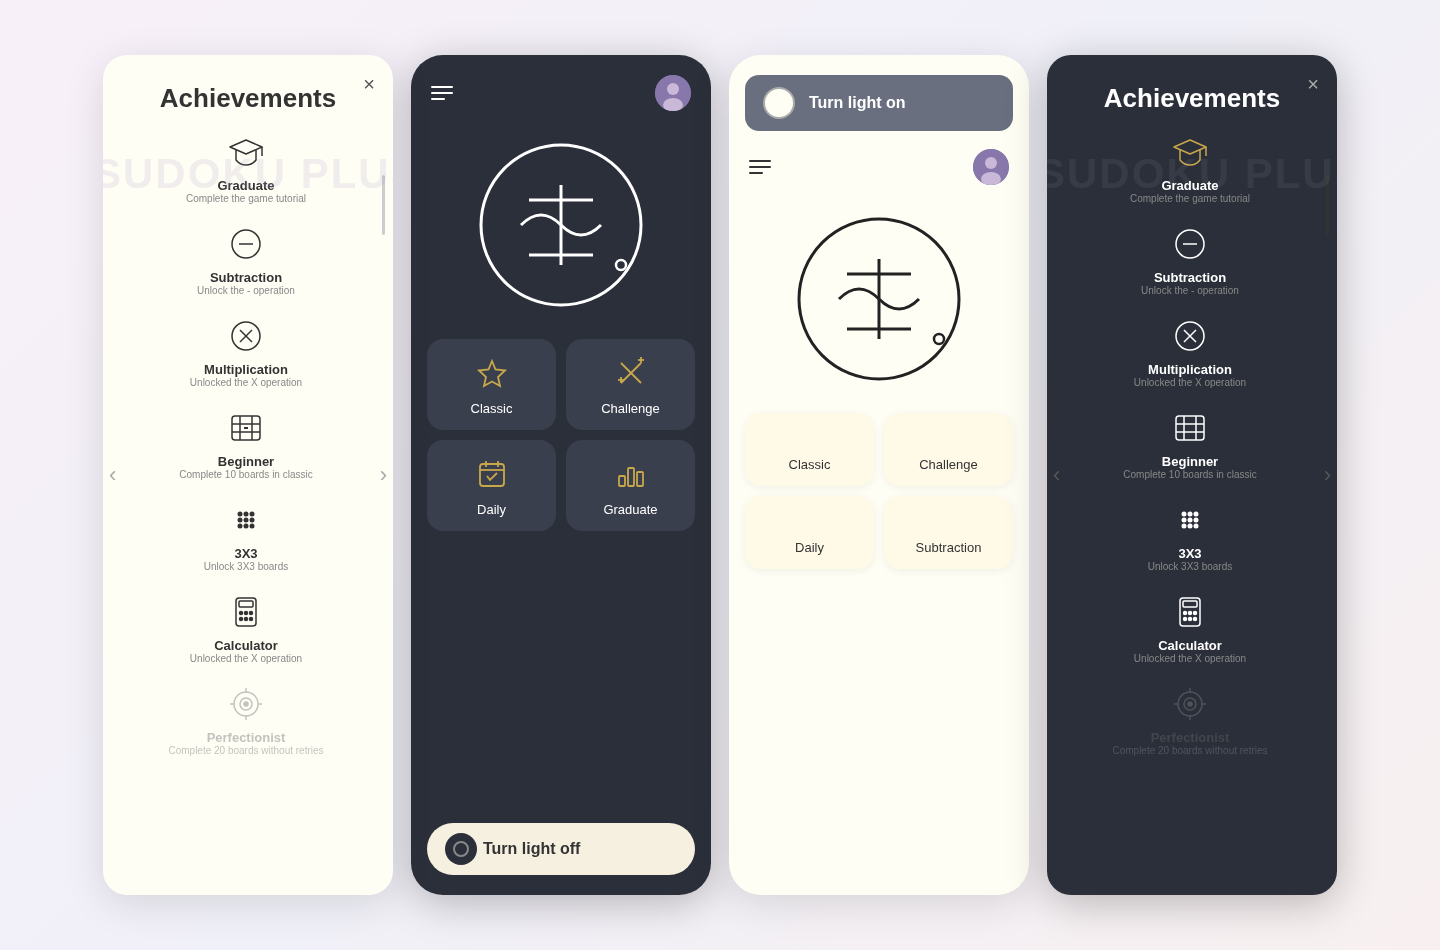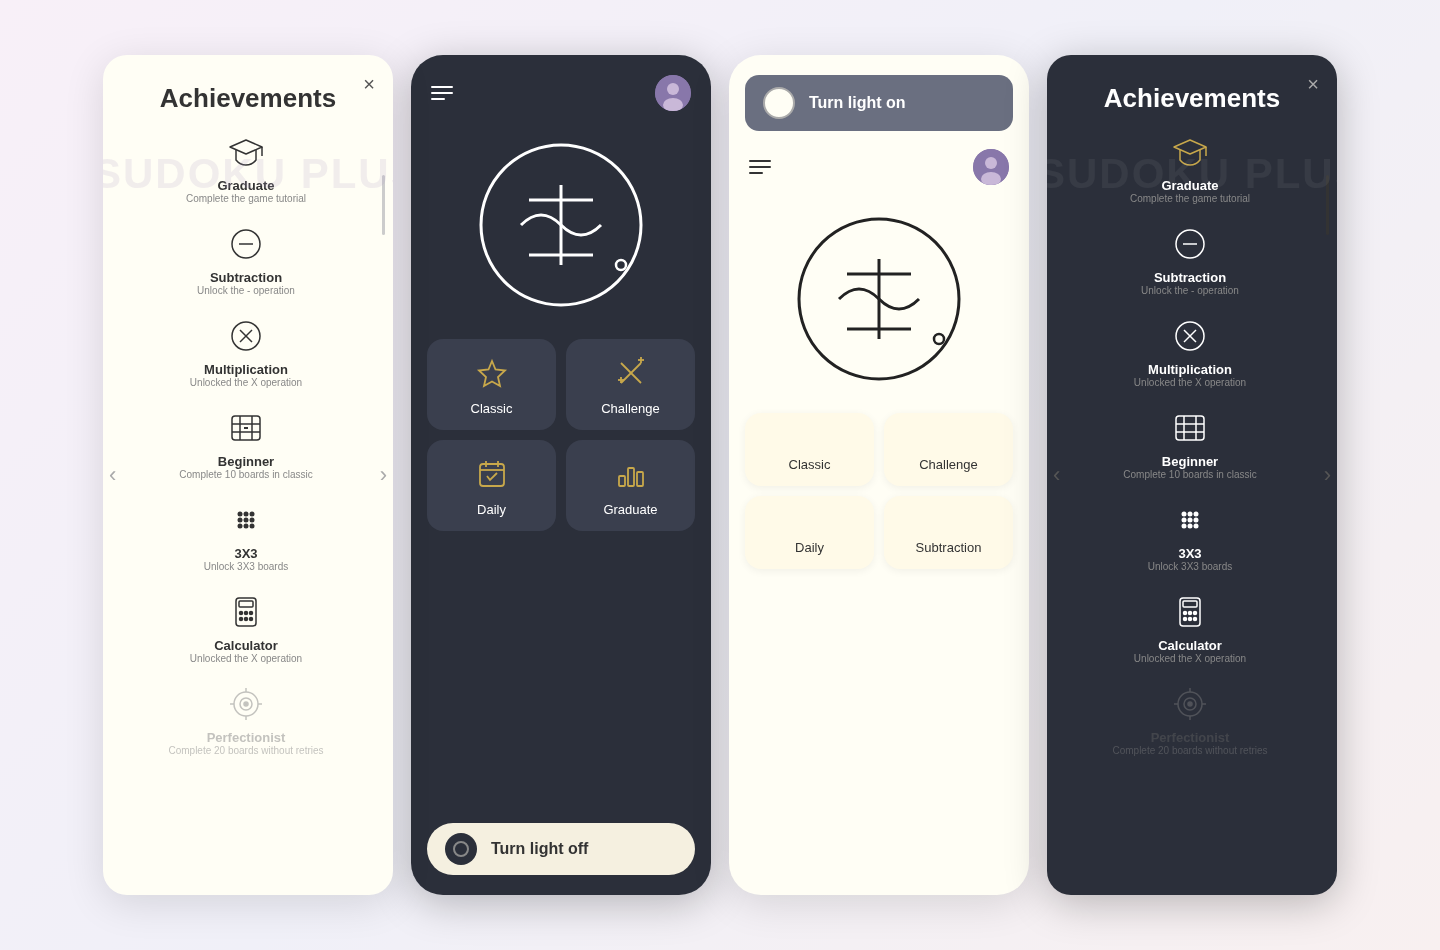--- a/index.html
+++ b/index.html
@@ -177,21 +177,21 @@
       color: #fff;
       font-weight: 500;
     }
     .toggle-bar-dark {
       width: 100%;
       background: #f5f0e0;
       border-radius: 40px;
       padding: 10px 18px;
       display: flex;
       align-items: center;
-      gap: 14px;
+      gap: 6px;
       cursor: pointer;
       margin-top: auto;
     }
     .toggle-knob {
       width: 32px;
       height: 32px;
       border-radius: 50%;
       background: #2b2f3a;
       display: flex;
       align-items: center;

